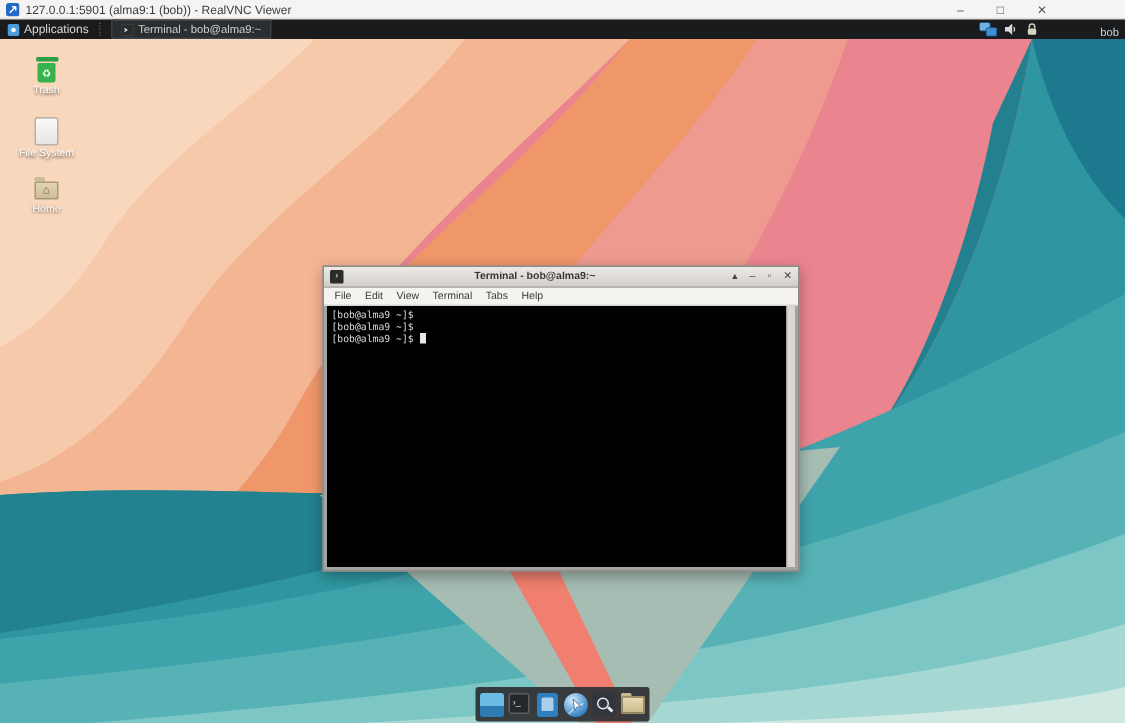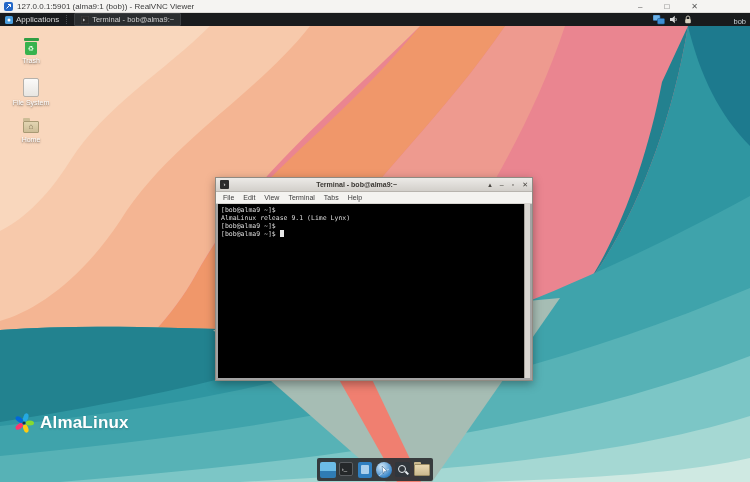--- a/index.html
+++ b/index.html
@@ -210,44 +210,28 @@
       <div class="term-menubar">
         <span>File</span>
         <span>Edit</span>
         <span>View</span>
         <span>Terminal</span>
         <span>Tabs</span>
         <span>Help</span>
       </div>
       <div class="term-screen">
         <div class="term-line">[bob@alma9 ~]$</div>
-        <div class="term-line">AlmaLinux release 9.1 (Lime Lynx)</div>
         <div class="term-line">[bob@alma9 ~]$</div>
         <div class="term-line"><span>[bob@alma9 ~]$</span><span class="term-cursor"></span></div>
       </div>
       <div class="term-scrollbar">
         <div class="term-scroll-thumb"></div>
       </div>
     </div>
 
-    <div class="alma-logo">
-      <span class="mini-icon">
-        <svg width="22" height="22" viewBox="0 0 22 22">
-          <g>
-            <ellipse cx="11" cy="5.2" rx="2.5" ry="4.2" fill="#24a9e1" transform="rotate(18 11 11)"></ellipse>
-            <ellipse cx="11" cy="5.2" rx="2.5" ry="4.2" fill="#86da2f" transform="rotate(90 11 11)"></ellipse>
-            <ellipse cx="11" cy="5.2" rx="2.5" ry="4.2" fill="#ffcb12" transform="rotate(162 11 11)"></ellipse>
-            <ellipse cx="11" cy="5.2" rx="2.5" ry="4.2" fill="#fd366e" transform="rotate(234 11 11)"></ellipse>
-            <ellipse cx="11" cy="5.2" rx="2.5" ry="4.2" fill="#0069da" transform="rotate(306 11 11)"></ellipse>
-            <circle cx="11" cy="11" r="1.6" fill="#0b3150"></circle>
-          </g>
-        </svg>
-      </span>
-      <span class="logo-text">AlmaLinux</span>
-    </div>
 
     <div class="dock">
       <div class="dock-item">
         <div class="di-showdesk"></div>
       </div>
       <div class="dock-item">
         <div class="di-terminal">›_</div>
       </div>
       <div class="dock-item">
         <div class="di-editor"></div>

